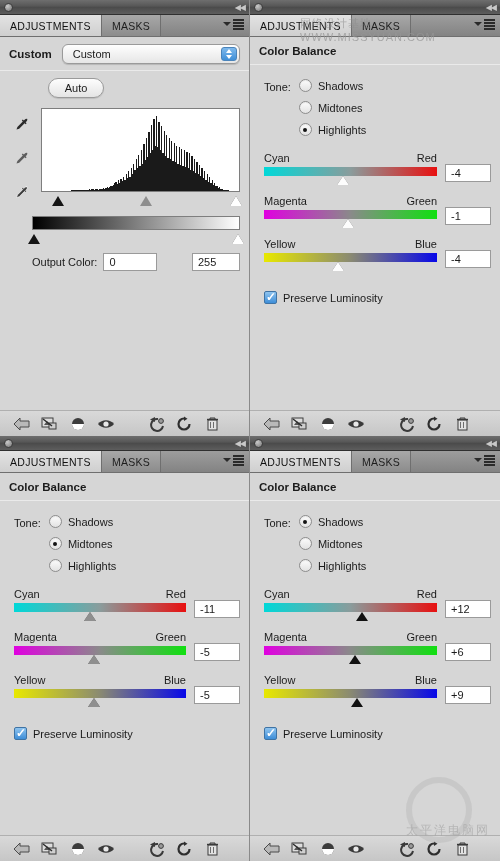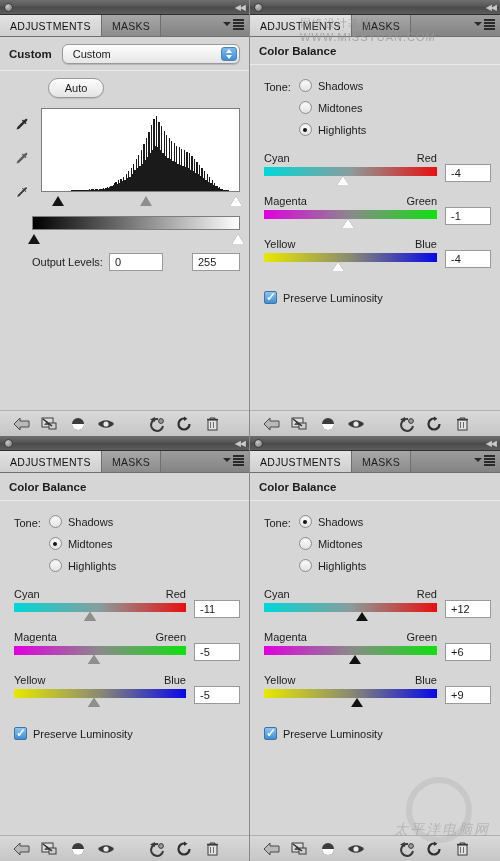--- a/index.html
+++ b/index.html
@@ -170,21 +170,21 @@
   .tool { width: 28px; display: flex; align-items: center; justify-content: center; }
   .tool.gap { margin-left: 22px; }
   .tool svg { display: block; }
 
   
   .wm { position: absolute; pointer-events: none; user-select: none; }
   .wm-top { top: 16px; left: 300px; font-size: 11px; color: rgba(150,150,150,.75); letter-spacing: 1px; font-family: "Liberation Sans", sans-serif; }
   .wm-top .cn { color: rgba(140,140,140,.6); }
   .wm-bottom { right: 10px; bottom: 22px; text-align: center; }
   .wm-bottom .pc { font-size: 21px; font-weight: bold; color: rgba(165,165,165,.65); letter-spacing: -.5px; }
-  .wm-bottom .cn2 { font-size: 14px; color: rgba(160,160,160,.6); letter-spacing: 2px; font-style: italic; }
+  .wm-bottom .cn2 { font-size: 12px; color: rgba(160,160,160,.6); letter-spacing: 2px; }
   .wm-ring { position: absolute; right: 28px; bottom: 18px; width: 66px; height: 66px; border-radius: 50%; border: 6px solid rgba(175,175,175,.35); }
 </style>
 </head>
 <body>
 
 <div class="grid">
 
   <div class="panel">
     <div class="titlebar">
       <span class="tb-dot"></span>
@@ -410,21 +410,21 @@
 
 
       <div class="output-wrap">
         <div class="gray-ramp"></div>
         <div class="slider-track-row">
           <span class="thumb black" style="left:1%;"></span>
           <span class="thumb white" style="left:99%;"></span>
         </div>
       </div>
       <div class="output-row">
-        <span class="lbl">Output Levels:</span>
+        <span class="lbl">Output Color:</span>
         <span class="field">0</span>
         <span class="field right">255</span>
       </div>
 
       <div class="toolbar">
         <span class="tool">
             <svg width="20" height="16" viewBox="0 0 20 16">
               <path d="M8 2 L2 8 L8 14 L8 11 L17 11 L17 5 L8 5 Z" fill="#b9b9b9" stroke="#4a4a4a"></path>
             </svg>
           </span>

